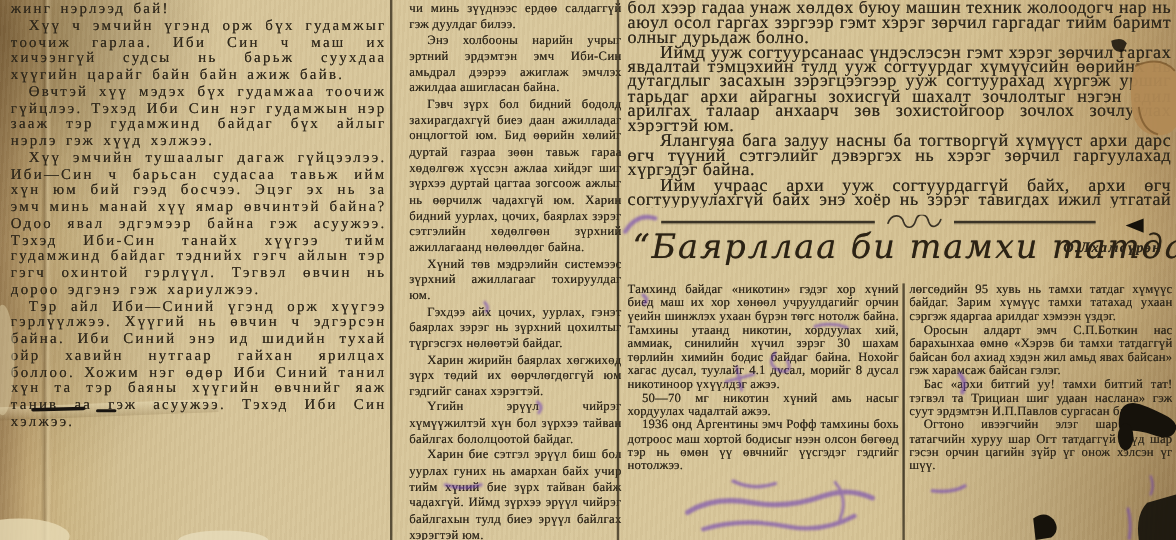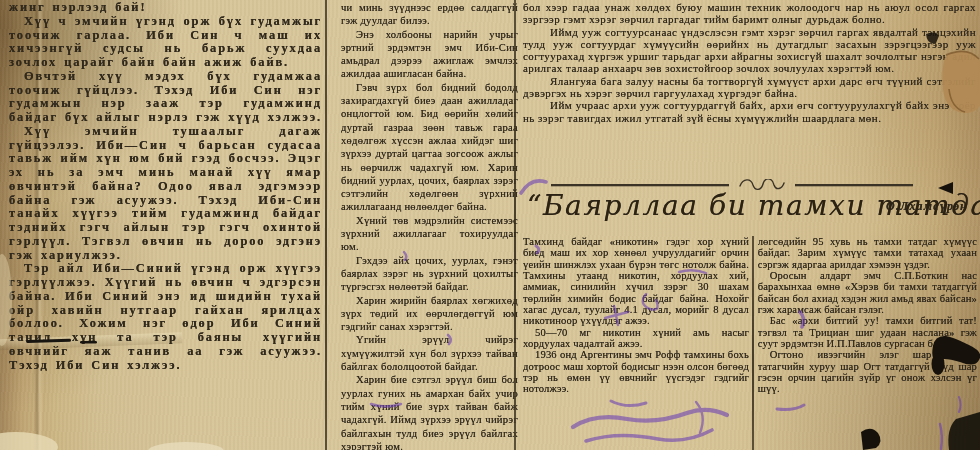--- a/index.html
+++ b/index.html
@@ -23,30 +23,30 @@
     background:linear-gradient(90deg, rgba(80,58,28,0), rgba(80,58,28,.3) 35%, rgba(236,222,182,.38) 65%, rgba(80,58,28,0)); }
   .hcrease{ position:absolute; left:-8px; top:336px; width:190px; height:11px; pointer-events:none; transform:rotate(-2.2deg);
     background:linear-gradient(rgba(244,234,198,.4), rgba(96,74,38,.16)); }
 
   .col{ position:absolute; text-align:justify; overflow:hidden;
         text-shadow:0 0 .5px rgba(47,40,28,.85); }
   .para{ text-indent:15px; }
   .para.cont{ text-indent:0; }
 
   .col1{ left:9px;  top:1px; width:313px; height:421px;
-         font-size:12.4px; line-height:13.75px; letter-spacing:1.9px; word-spacing:2px;font-weight:bold; }
+         font-size:12.4px; line-height:13.75px; letter-spacing:1.9px; word-spacing:2px; }
   .col2{ left:341px; top:1px; width:177px; height:449px;
          font-size:10.6px; line-height:13.3px; letter-spacing:.25px; }
 
   .vrule{ position:absolute; width:1.7px; background:linear-gradient(#463c28,#2d2617 60%,#463c28); opacity:.85; }
   .vrule1{ left:325px; top:0; height:450px; }
   .vrule2{ left:514px; top:0; height:450px; }
 
   .alcohol{ left:523px; top:1px; width:453px; height:172px;
-            font-size:11px; line-height:12.3px; letter-spacing:.45px; }
+            font-size:15px; line-height:12.3px; letter-spacing:.45px; }
   .alcohol .para{ text-indent:27px; }
   .alcohol .para.cont{ text-indent:0; }
 
   .signature{ position:absolute; top:155px; right:12px;
               font-style:italic; font-weight:bold; font-size:12px; letter-spacing:1.2px;
               color:#2d261a; text-shadow:0 0 .5px rgba(45,38,26,.8);margin-top:44px; }
 
   .divider{ position:absolute; left:551px; top:178px; width:362px; height:14px;
             display:flex; align-items:center; gap:9px; }
   .divider .dline{ display:block; height:2px; background:#3a3326; box-shadow:0 1px 0 rgba(58,51,38,.3); }
@@ -74,21 +74,21 @@
 </head>
 <body>
 
 <div class="page">
 
   <div class="crease"></div>
   <div class="hcrease"></div>
 
   <div class="col col1">
       <p class="para cont">жинг нэрлээд бай!</p>
-      <p class="para">Хүү ч эмчийн үгэнд орж бүх гудамжыг тоочиж гарлаа. Иби Син ч маш их хичээнгүй судсы нь барьж суухдаа зочлох царайг байн байн ажиж байв.</p>
+      <p class="para">Хүү ч эмчийн үгэнд орж бүх гудамжыг тоочиж гарлаа. Иби Син ч маш их хичээнгүй судсы нь барьж суухдаа хүүгийн царайг байн байн ажиж байв.</p>
       <p class="para">Өвчтэй хүү мэдэх бүх гудамжаа тоочиж гүйцлээ. Тэхэд Иби Син нэг гудамжын нэр зааж тэр гудамжинд байдаг бүх айлыг нэрлэ гэж хүүд хэлжээ.</p>
       <p class="para">Хүү эмчийн тушаалыг дагаж гүйцээлээ. Иби—Син ч барьсан судасаа тавьж ийм хүн юм бий гээд босчээ. Эцэг эх нь за эмч минь манай хүү ямар өвчинтэй байна? Одоо явал эдгэмээр байна гэж асуужээ. Тэхэд Иби-Син танайх хүүгээ тийм гудамжинд байдаг тэднийх гэгч айлын тэр гэгч охинтой гэрлүүл. Тэгвэл өвчин нь дороо эдгэнэ гэж хариулжээ.</p>
       <p class="para">Тэр айл Иби—Синий үгэнд орж хүүгээ гэрлүүлжээ. Хүүгий нь өвчин ч эдгэрсэн байна. Иби Синий энэ ид шидийн тухай ойр хавийн нутгаар гайхан ярилцах боллоо. Хожим нэг өдөр Иби Синий танил хүн та тэр баяны хүүгийн өвчнийг яаж танив аа гэж асуужээ. Тэхэд Иби Син хэлжээ.</p>
     </div>
 
   <div class="vrule vrule1"></div>
 
   <div class="col col2">
       <p class="para cont">чи минь зүүднээс ердөө салдаггүй гэж дуулдаг билээ.</p>
       <p class="para">Энэ холбооны нарийн учрыг эртний эрдэмтэн эмч Иби-Син амьдрал дээрээ ажиглаж эмчлэх ажилдаа ашигласан байна.</p>

